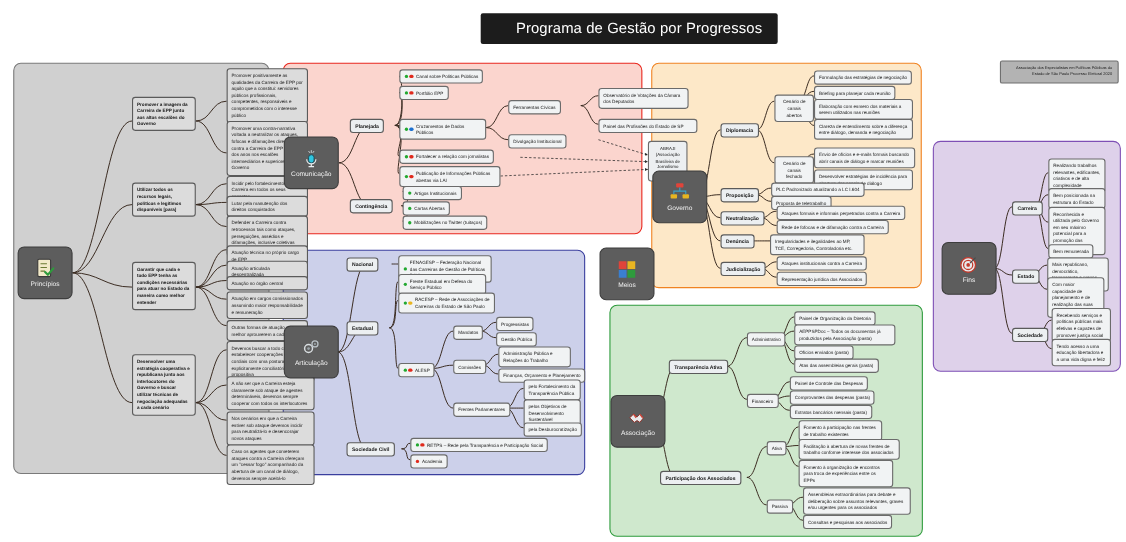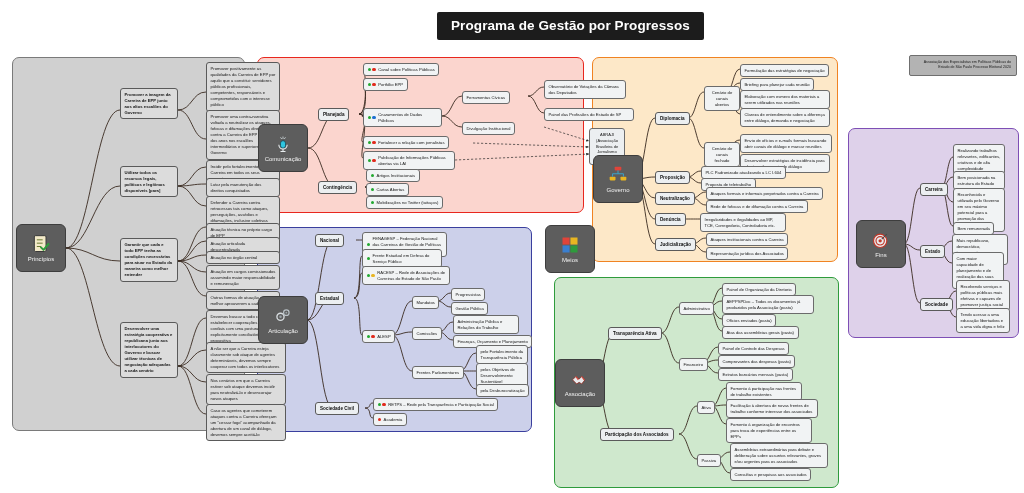--- a/index.html
+++ b/index.html
@@ -17,25 +17,25 @@
   svg.links {
     position: absolute; left: 0; top: 0;
     width: 1024px; height: 493px;
     pointer-events: none;
     z-index: 1;
   }
   
   .title-bar {
     position: absolute;
     left: 437px; top: 12px;
-    padding: 6px 14px 7px 14px;
+    padding: 6px 14px 7px 32px;
     background: #1c1c1c;
     color: #ffffff;
     font-size: 13.5px;
-    font-weight: bold;
+    font-weight: normal;
     border-radius: 2px;
     letter-spacing: .1px;
     z-index: 6;
   }
   
   .corner-note {
     position: absolute;
     left: 909px; top: 55px;
     width: 108px;
     padding: 4px 5px;

